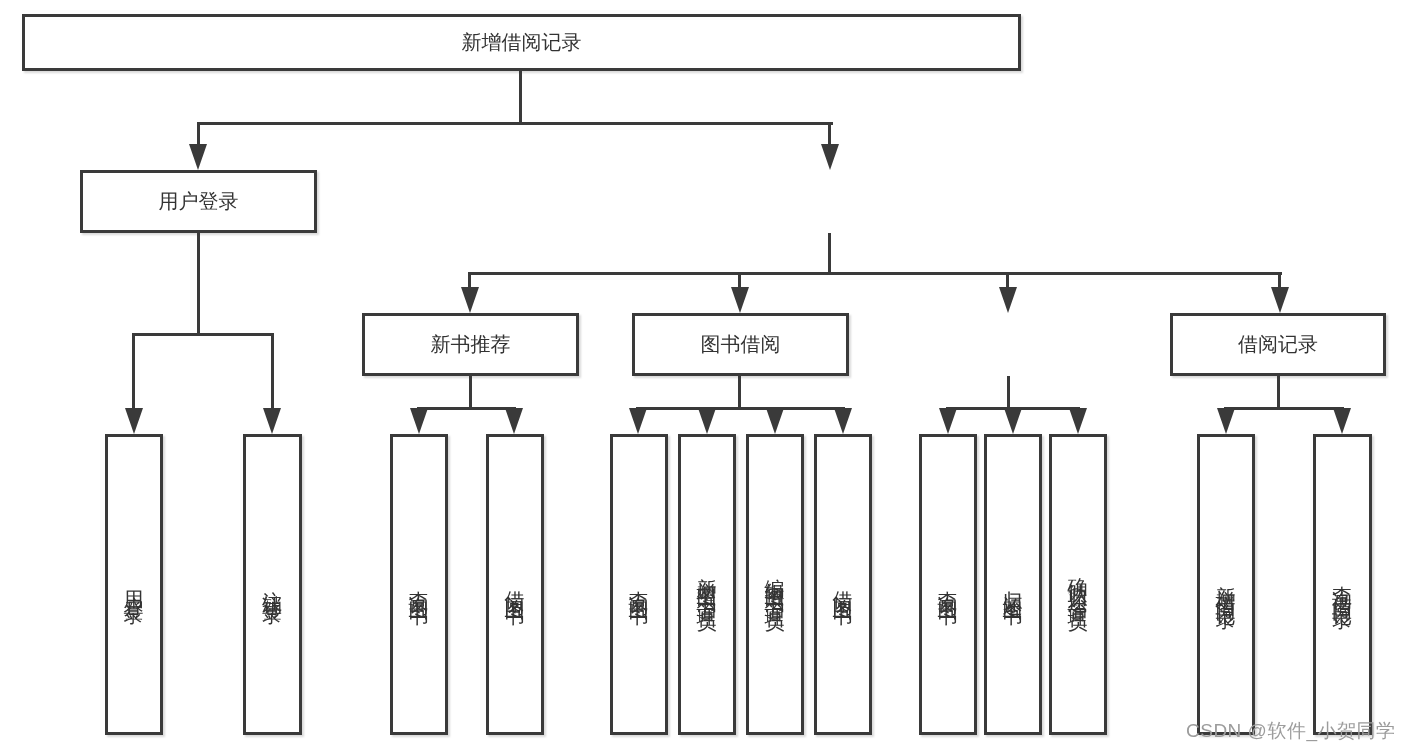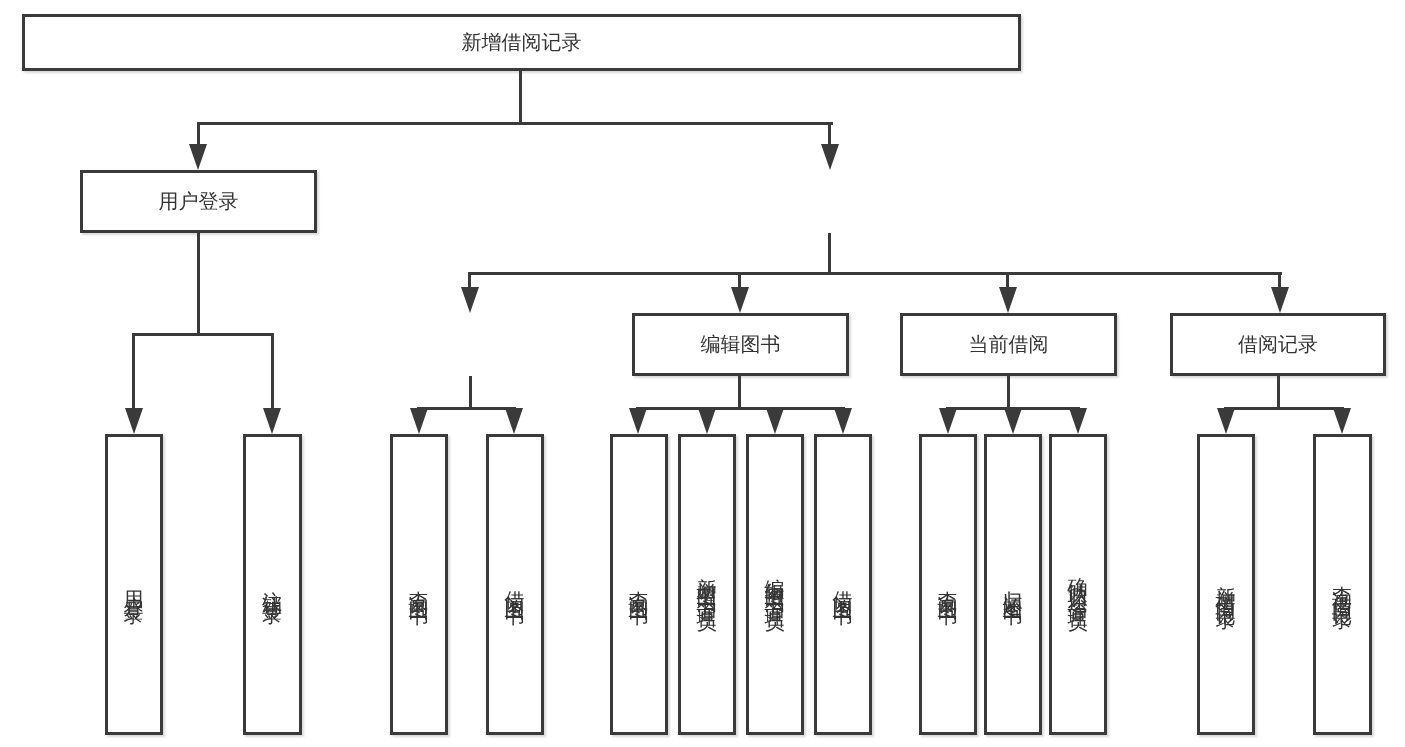--- a/index.html
+++ b/index.html
@@ -80,22 +80,22 @@
   <div class="ln" style="left:469px;top:272px;width:813px;height:3px"></div>
   <div class="ln" style="left:468px;top:272px;width:3px;height:18px"></div>
   <div class="ah" style="left:461px;top:287px"></div>
   <div class="ln" style="left:738px;top:272px;width:3px;height:18px"></div>
   <div class="ah" style="left:731px;top:287px"></div>
   <div class="ln" style="left:1006px;top:272px;width:3px;height:18px"></div>
   <div class="ah" style="left:999px;top:287px"></div>
   <div class="ln" style="left:1278px;top:272px;width:3px;height:18px"></div>
   <div class="ah" style="left:1271px;top:287px"></div>
 
-  <div class="box" style="left:632px;top:313px;width:217px;height:63px">编辑图书</div>
-  <div class="box" style="left:900px;top:313px;width:217px;height:63px">当前借阅</div>
+  <div class="box" style="left:362px;top:313px;width:217px;height:63px">新书推荐</div>
+  <div class="box" style="left:632px;top:313px;width:217px;height:63px">图书借阅</div>
   <div class="box" style="left:1170px;top:313px;width:216px;height:63px">借阅记录</div>
 
   <div class="ln" style="left:469px;top:376px;width:3px;height:31px"></div>
   <div class="ln" style="left:417px;top:407px;width:99px;height:3px"></div>
   <div class="ln" style="left:417px;top:407px;width:3px;height:6px"></div>
   <div class="ah" style="left:410px;top:408px"></div>
   <div class="ln" style="left:513px;top:407px;width:3px;height:6px"></div>
   <div class="ah" style="left:505px;top:408px"></div>
 
   <div class="ln" style="left:738px;top:376px;width:3px;height:32px"></div>
@@ -136,14 +136,15 @@
   <div class="box vbox" style="left:746px;top:434px;width:58px;height:301px">编辑图书（管理员）</div>
   <div class="box vbox" style="left:814px;top:434px;width:58px;height:301px">借阅图书</div>
 
   <div class="box vbox" style="left:919px;top:434px;width:58px;height:301px">查询图书</div>
   <div class="box vbox" style="left:984px;top:434px;width:58px;height:301px">归还图书</div>
   <div class="box vbox" style="left:1049px;top:434px;width:58px;height:301px">确认归还（管理员）</div>
 
   <div class="box vbox" style="left:1197px;top:434px;width:58px;height:301px">新增借阅记录</div>
   <div class="box vbox" style="left:1313px;top:434px;width:59px;height:301px">查询借阅记录</div>
 
+  <div class="watermark">CSDN @软件_小贺同学</div>
 
 </div>
 
 </body></html>

